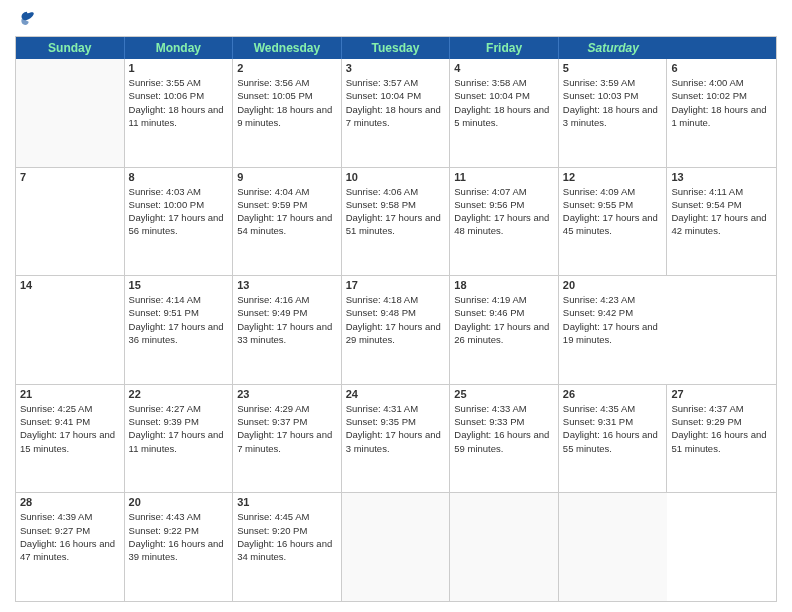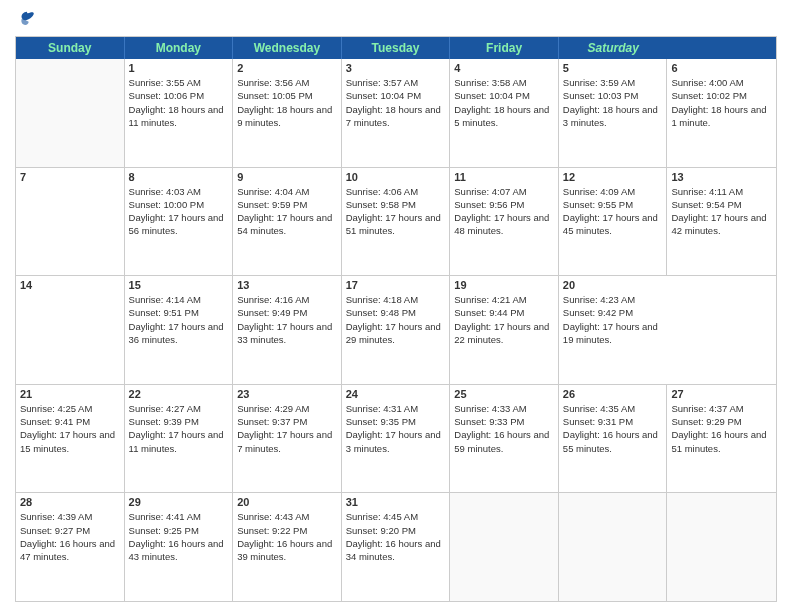--- a/index.html
+++ b/index.html
@@ -218,22 +218,22 @@
           </div>
           <div class="calendar-cell">
             <div class="day-number">13</div>
             <div class="day-info">Sunrise: 4:16 AM<br>Sunset: 9:49 PM<br>Daylight: 17 hours and 33 minutes.</div>
           </div>
           <div class="calendar-cell">
             <div class="day-number">17</div>
             <div class="day-info">Sunrise: 4:18 AM<br>Sunset: 9:48 PM<br>Daylight: 17 hours and 29 minutes.</div>
           </div>
           <div class="calendar-cell">
-            <div class="day-number">19</div>
-            <div class="day-info">Sunrise: 4:21 AM<br>Sunset: 9:44 PM<br>Daylight: 17 hours and 22 minutes.</div>
+            <div class="day-number">18</div>
+            <div class="day-info">Sunrise: 4:19 AM<br>Sunset: 9:46 PM<br>Daylight: 17 hours and 26 minutes.</div>
           </div>
           <div class="calendar-cell">
             <div class="day-number">20</div>
             <div class="day-info">Sunrise: 4:23 AM<br>Sunset: 9:42 PM<br>Daylight: 17 hours and 19 minutes.</div>
           </div>
         </div>
         <div class="calendar-row">
           <div class="calendar-cell">
             <div class="day-number">21</div>
             <div class="day-info">Sunrise: 4:25 AM<br>Sunset: 9:41 PM<br>Daylight: 17 hours and 15 minutes.</div>
@@ -260,24 +260,20 @@
           </div>
           <div class="calendar-cell">
             <div class="day-number">27</div>
             <div class="day-info">Sunrise: 4:37 AM<br>Sunset: 9:29 PM<br>Daylight: 16 hours and 51 minutes.</div>
           </div>
         </div>
         <div class="calendar-row">
           <div class="calendar-cell">
             <div class="day-number">28</div>
             <div class="day-info">Sunrise: 4:39 AM<br>Sunset: 9:27 PM<br>Daylight: 16 hours and 47 minutes.</div>
-          </div>
-          <div class="calendar-cell">
-            <div class="day-number">29</div>
-            <div class="day-info">Sunrise: 4:41 AM<br>Sunset: 9:25 PM<br>Daylight: 16 hours and 43 minutes.</div>
           </div>
           <div class="calendar-cell">
             <div class="day-number">20</div>
             <div class="day-info">Sunrise: 4:43 AM<br>Sunset: 9:22 PM<br>Daylight: 16 hours and 39 minutes.</div>
           </div>
           <div class="calendar-cell">
             <div class="day-number">31</div>
             <div class="day-info">Sunrise: 4:45 AM<br>Sunset: 9:20 PM<br>Daylight: 16 hours and 34 minutes.</div>
           </div>
           <div class="calendar-cell empty"></div>

